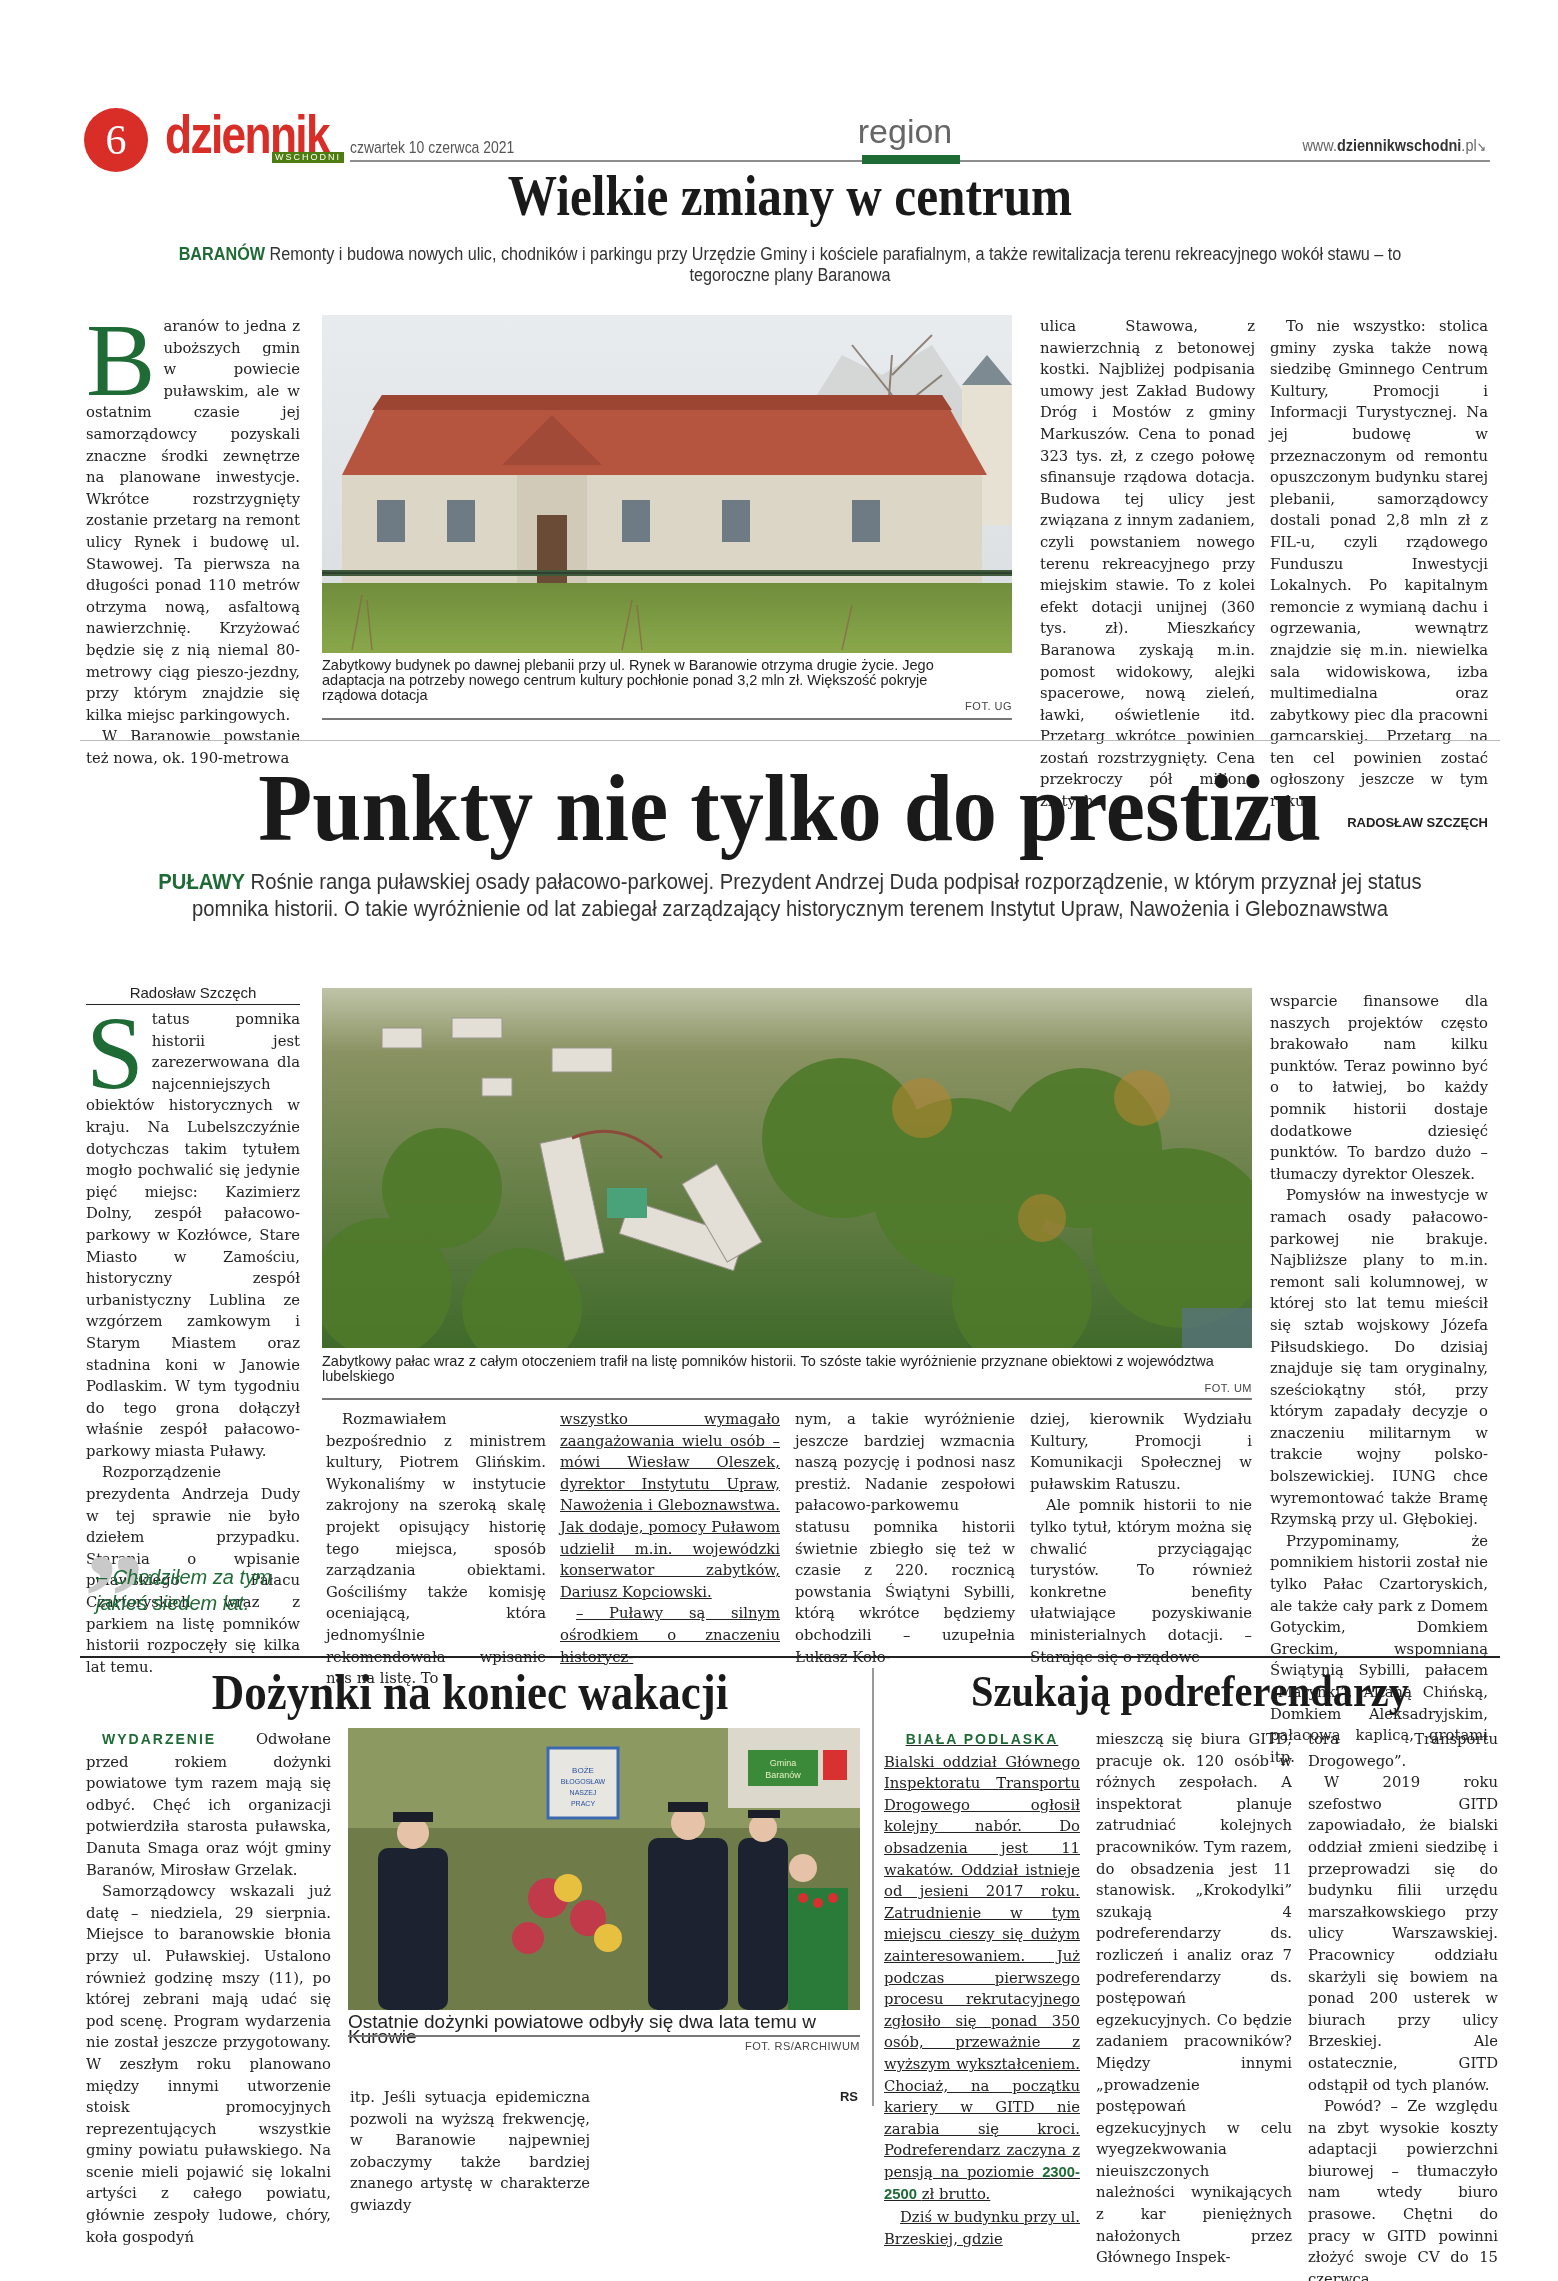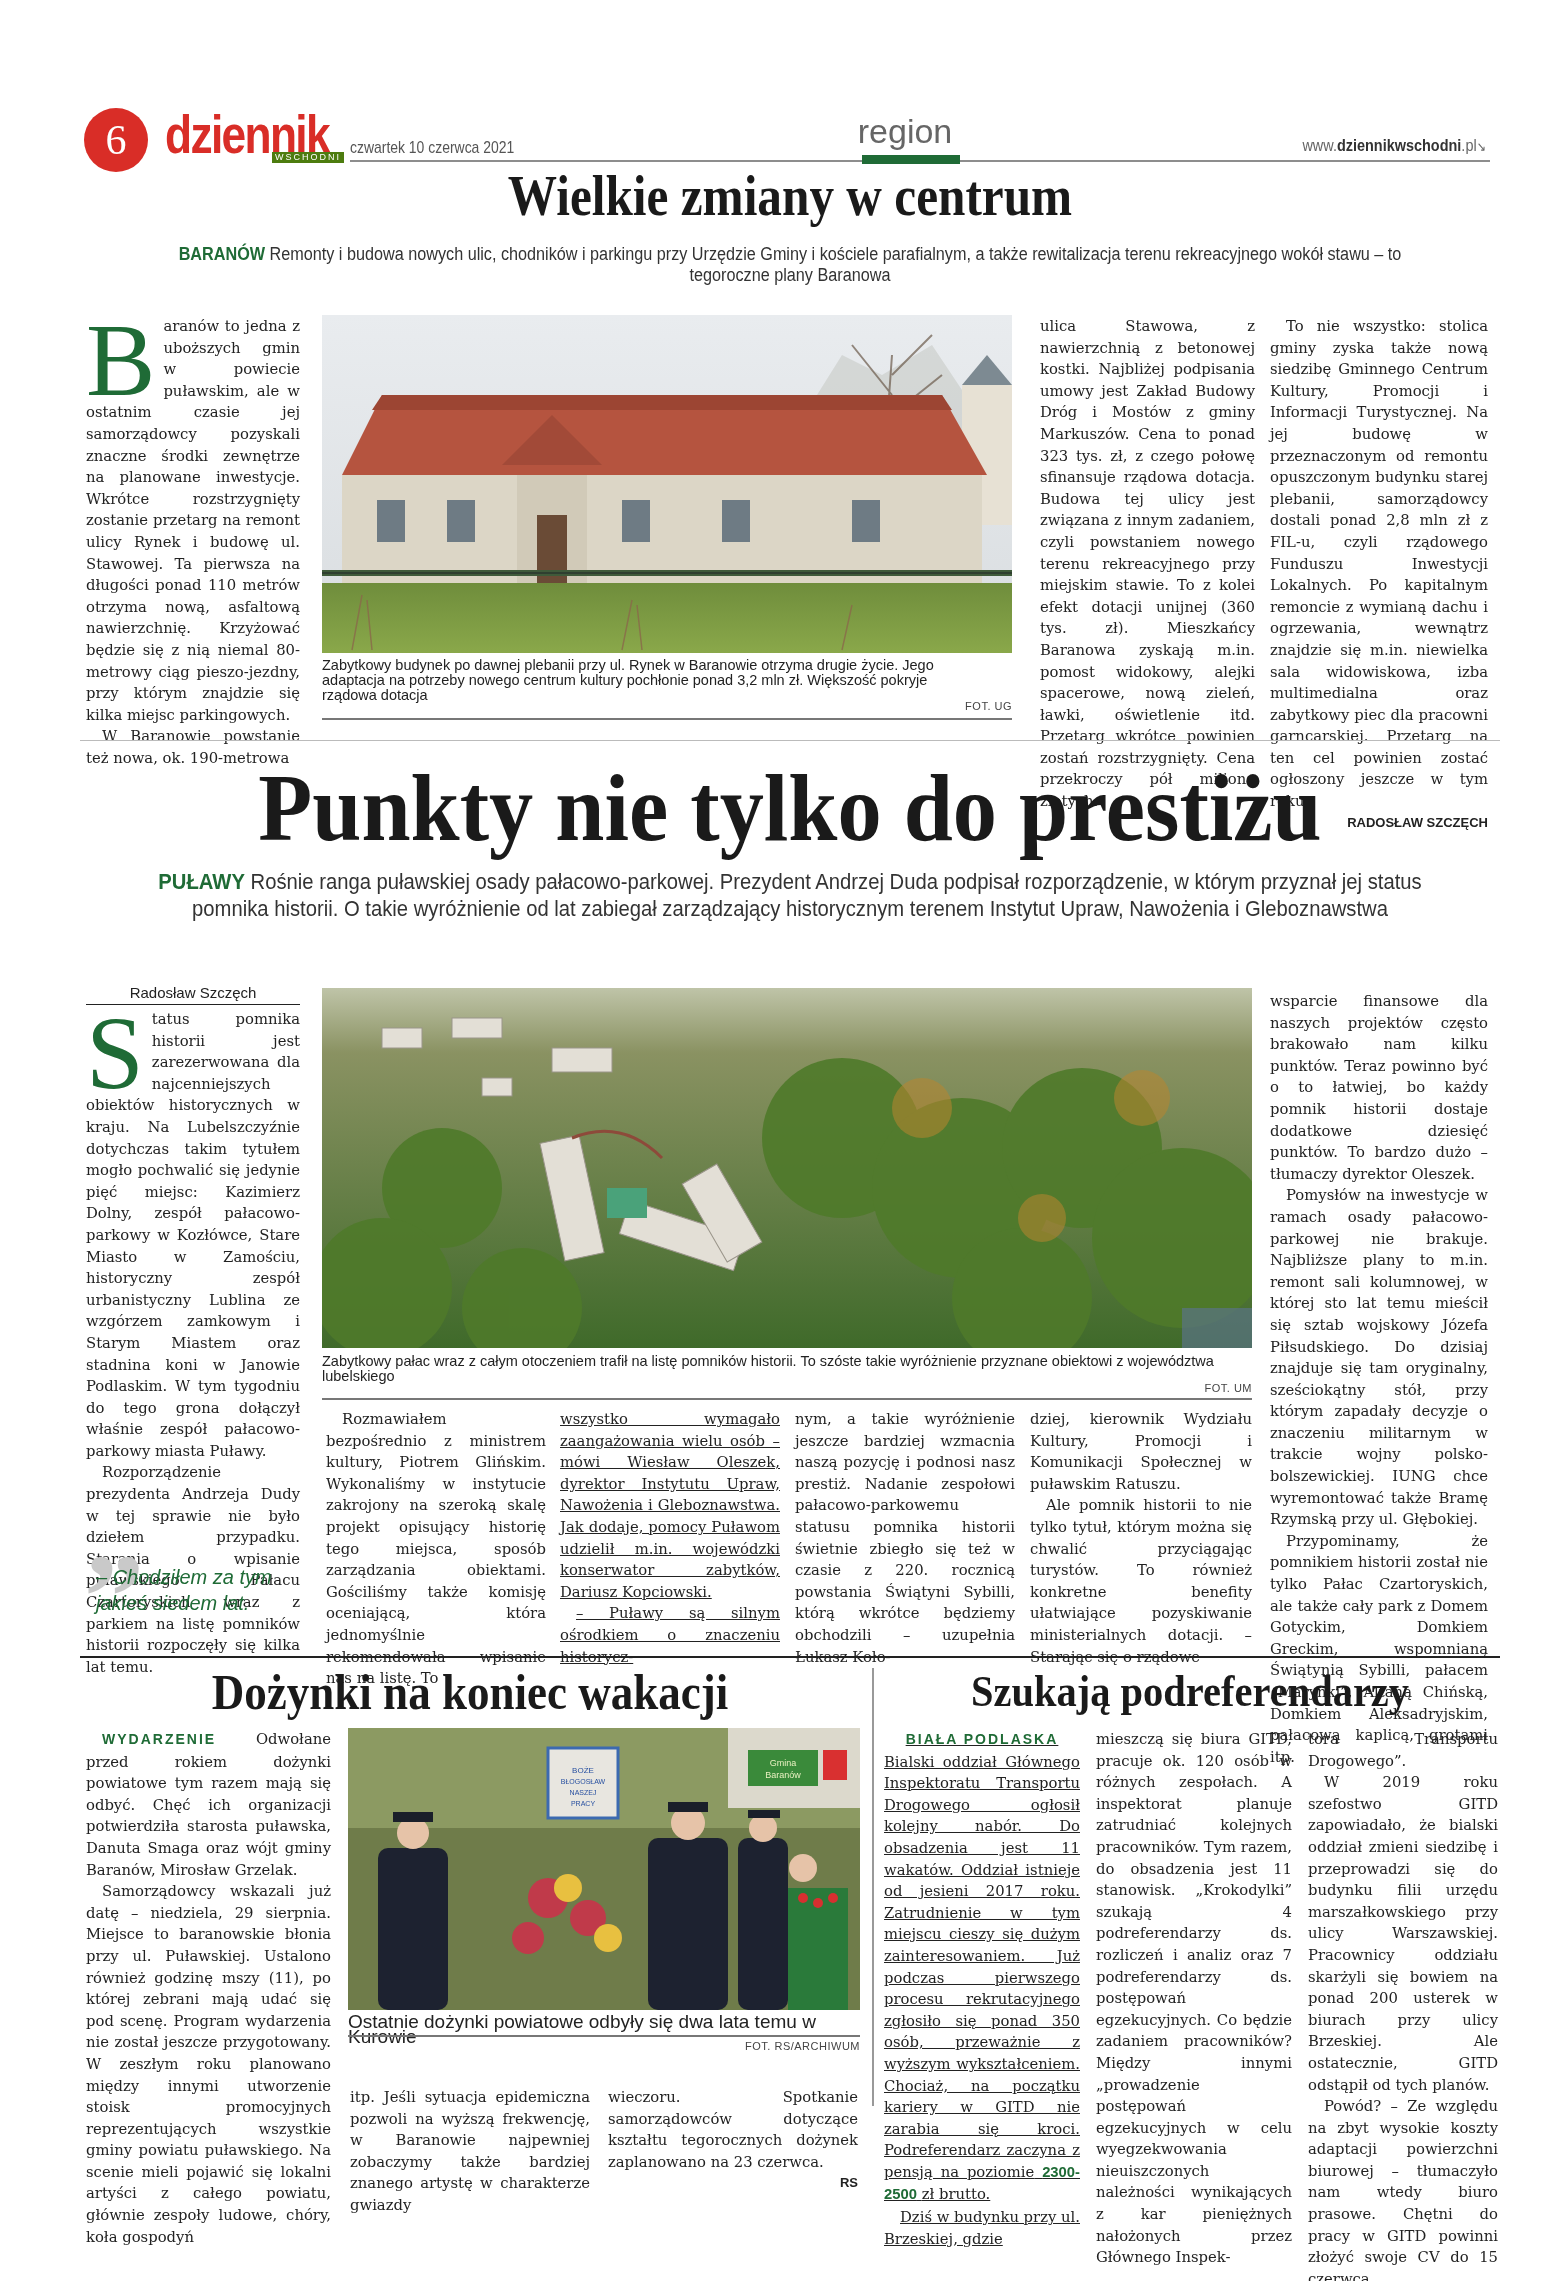--- a/index.html
+++ b/index.html
@@ -271,21 +271,20 @@
   </svg>
 </div>
 <div class="abs caption" style="left:348px; top:2014px; width:512px; font-size:19px;">Ostatnie dożynki powiatowe odbyły się dwa lata temu w Kurowie</div>
 <div class="rule" style="left:348px; top:2035px; width:512px;"></div>
 <div class="abs credit" style="left:700px; top:2040px; width:160px; text-align:right;">FOT. RS/ARCHIWUM</div>
 
 <div class="col" style="left:350px; top:2086px; width:240px;">
   <p class="noind">itp. Jeśli sytuacja epidemiczna pozwoli na wyższą frekwencję, w Baranowie najpewniej zobaczymy także bardziej znanego artystę w charakterze gwiazdy</p>
 </div>
 <div class="col" style="left:608px; top:2086px; width:250px;">
-  <p class="noind">wieczoru. Spotkanie samorządowców dotyczące kształtu tegorocznych dożynek zaplanowano na 23 czerwca.</p>
   <div class="byline-end">RS</div>
 </div>
 
 <div class="vline" style="left:872px; top:1668px; height:438px;"></div>
 
 <div class="abs h1" style="left:880px; top:1664px; width:620px; font-size:44px; line-height:56px; transform:scaleX(0.92); transform-origin:center;">Szukają podreferendarzy</div>
 
 <div class="col" style="left:884px; top:1728px; width:196px;text-decoration:underline;">
   <p style="text-align:center; text-indent:0;"><span class="kicker">BIAŁA PODLASKA</span></p>
   <p class="noind"><span>Bialski oddział Głównego Inspektoratu Transportu Drogowego ogłosił kolejny nabór. Do obsadzenia jest 11 wakatów. Oddział istnieje od jesieni 2017 roku. Zatrudnienie w tym miejscu cieszy się dużym zainteresowaniem. Już podczas pierwszego procesu rekrutacyjnego zgłosiło się ponad 350 osób, przeważnie z wyższym wykształceniem. Chociaż, na początku kariery w GITD nie zarabia się kroci. Podreferendarz zaczyna z pensją na poziomie</span> <span class="hl">2300-2500</span> <span>zł brutto.</span></p>

